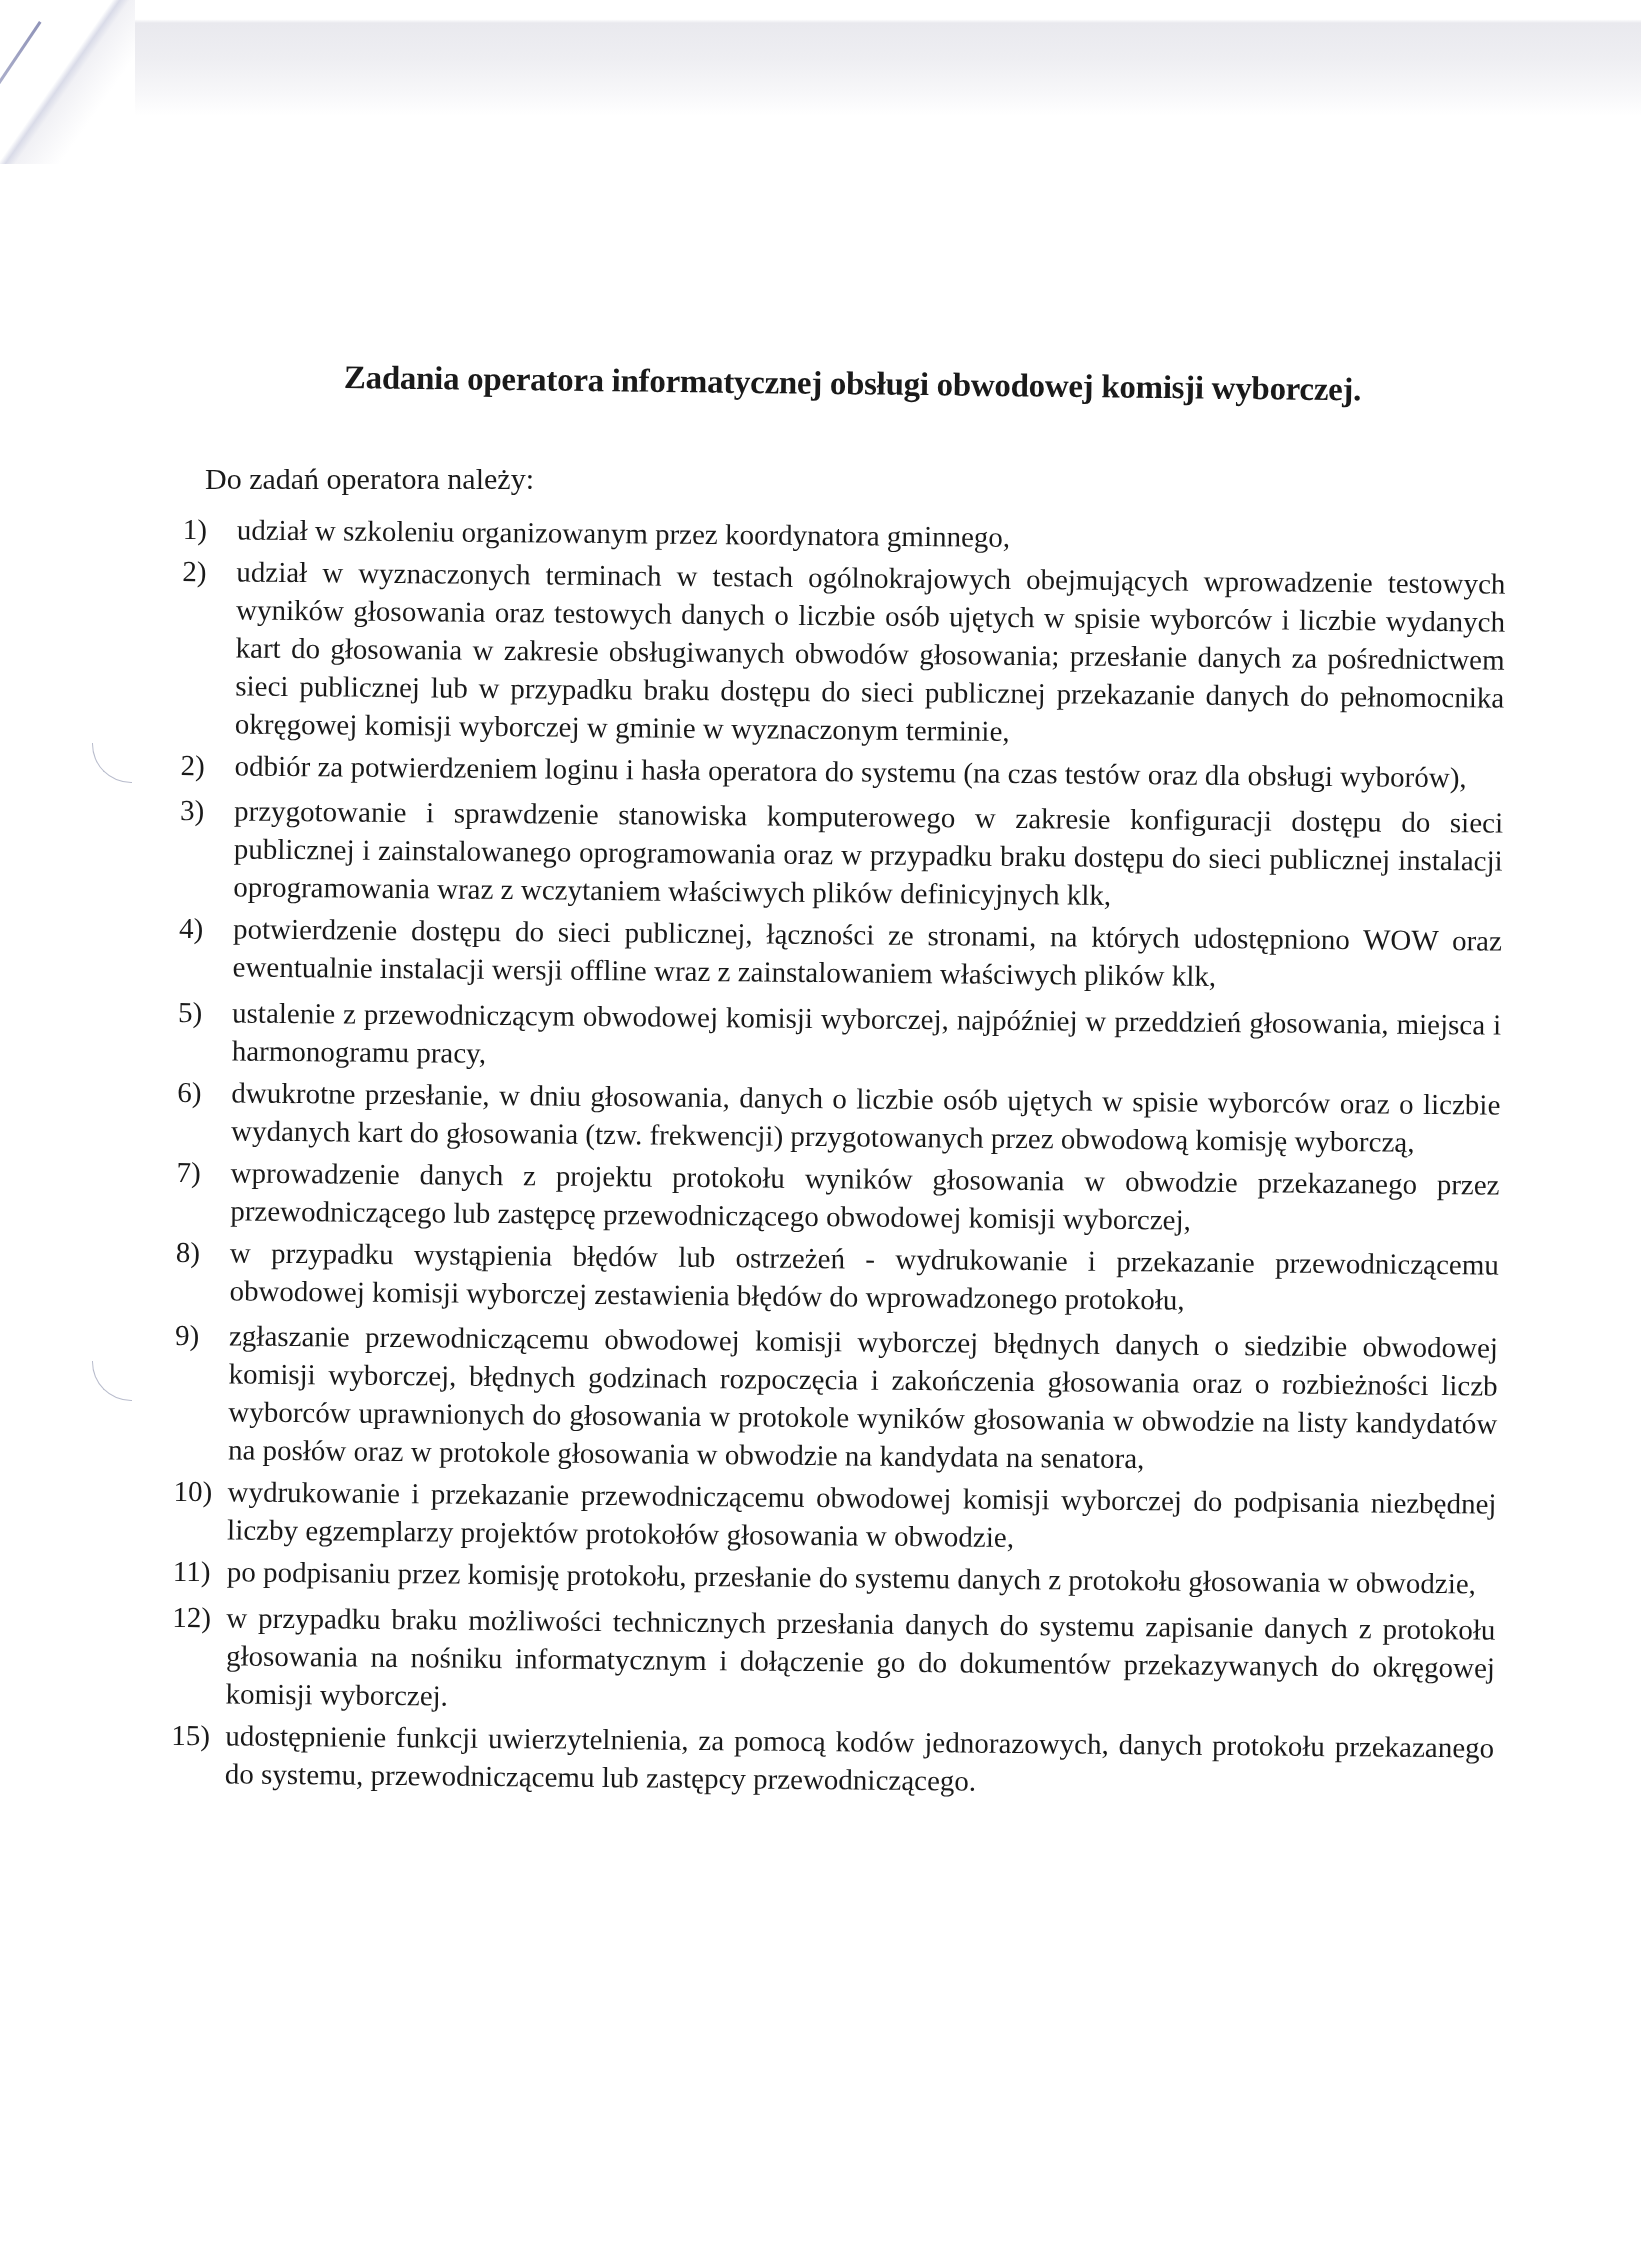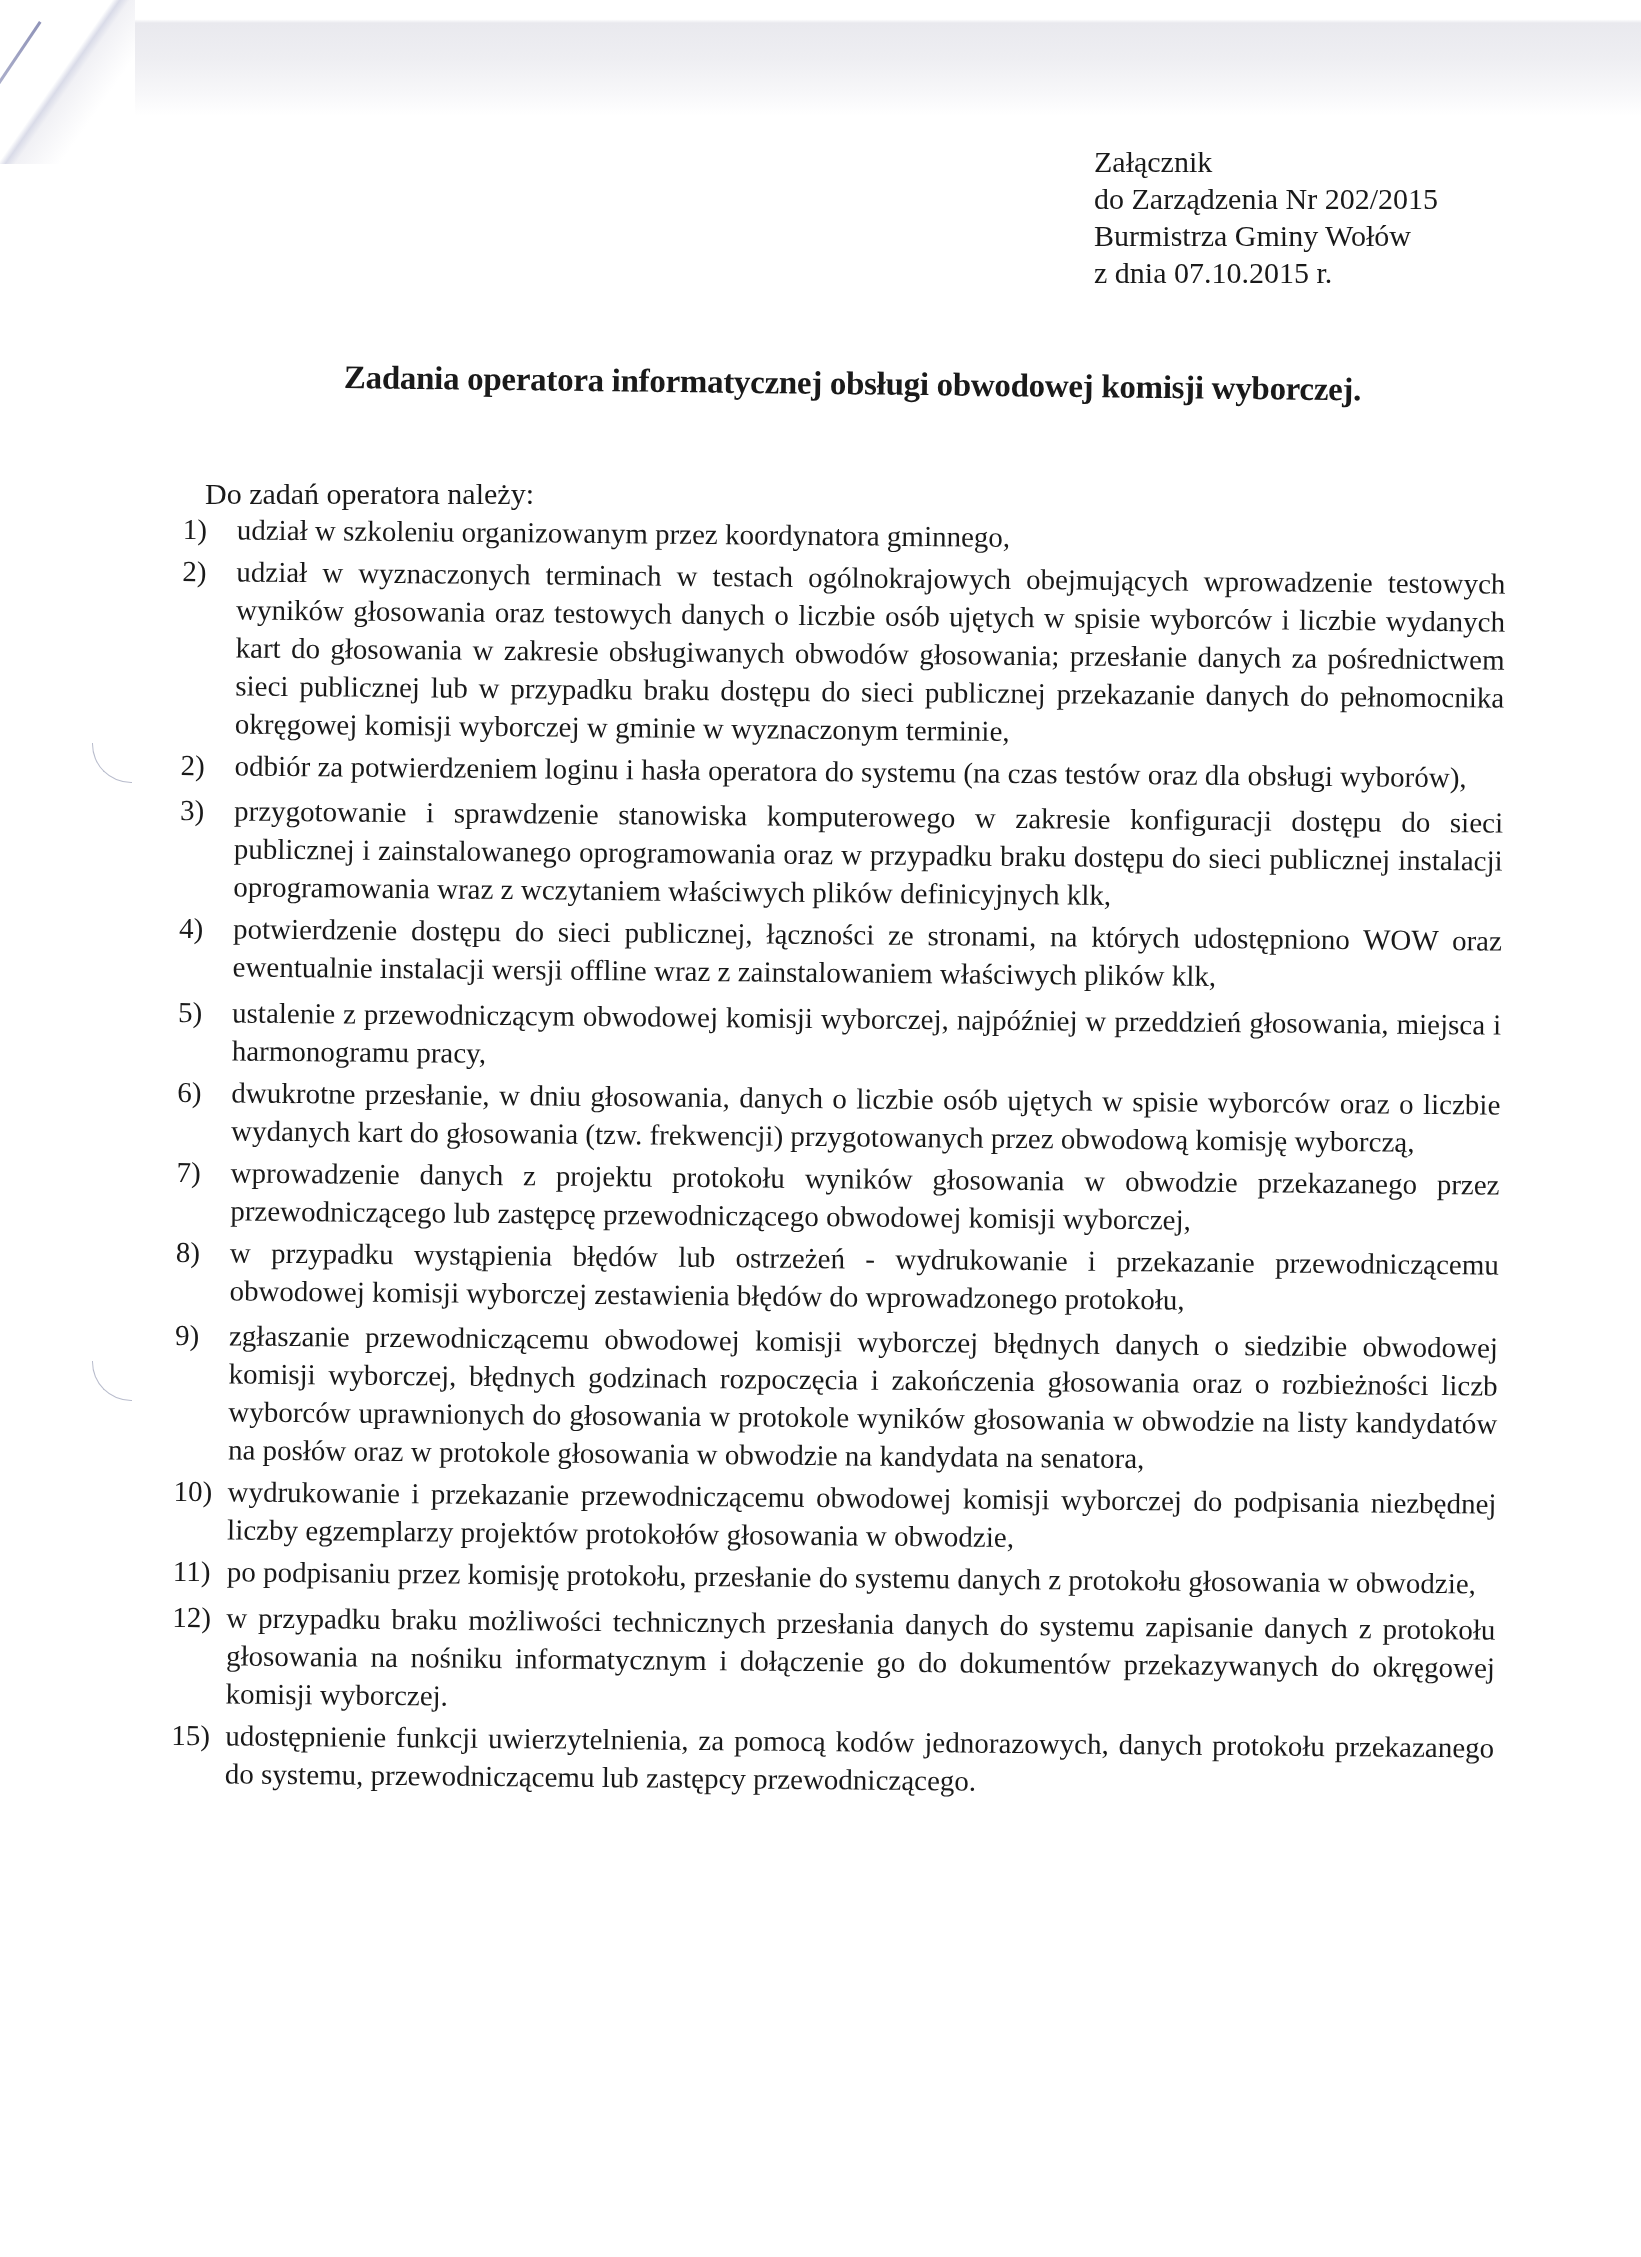--- a/index.html
+++ b/index.html
@@ -35,21 +35,21 @@
     font-size: 30px; line-height: 37px;
   }
   .attachment div { white-space: nowrap; }
   .doc-title {
     position: absolute; left: 344px; top: 359px;
     font-family: "Liberation Serif", serif; font-weight: bold;
     font-size: 33px; transform: rotate(0.7deg); transform-origin: left center;
     white-space: nowrap; letter-spacing: -0.3px;
   }
   .intro {
-    position: absolute; left: 205px; top: 477px; font-size: 30px; white-space: nowrap;
+    position: absolute; left: 205px; top: 462px; font-size: 30px; white-space: nowrap;
   }
   .tasks {
     position: absolute; left: 183px; top: 510px; width: 1323px;
     font-size: 29px; line-height: 38px;
     transform: rotate(0.55deg); transform-origin: left top;
   }
   .task { display: flex; margin-bottom: 3.9px; }
   .task-num { width: 54px; flex: 0 0 54px; white-space: nowrap; }
   .task-text { flex: 1; text-align: justify; text-align-last: left; }
   .task.gap { margin-top: 7.7px; }
@@ -57,26 +57,20 @@
 </head>
 <body>
 
 <div class="scan-top"></div>
 <div class="fold"></div>
 <div class="fold-line"></div>
 <div class="hole" style="left:92px; top:743px;"></div>
 <div class="hole" style="left:92px; top:1361px;"></div>
 
 <div class="page">
-  <div class="attachment">
-    <div>Załącznik</div>
-    <div>do Zarządzenia Nr 202/2015</div>
-    <div>Burmistrza Gminy Wołów</div>
-    <div>z dnia  07.10.2015 r.</div>
-  </div>
 
   <div class="doc-title">Zadania operatora informatycznej obsługi obwodowej komisji wyborczej.</div>
 
   <div class="intro">Do zadań operatora należy:</div>
 
   <div class="tasks">
     <div class="task">
         <span class="task-num">1)</span>
         <span class="task-text">udział w szkoleniu organizowanym przez koordynatora gminnego,</span>
       </div>

